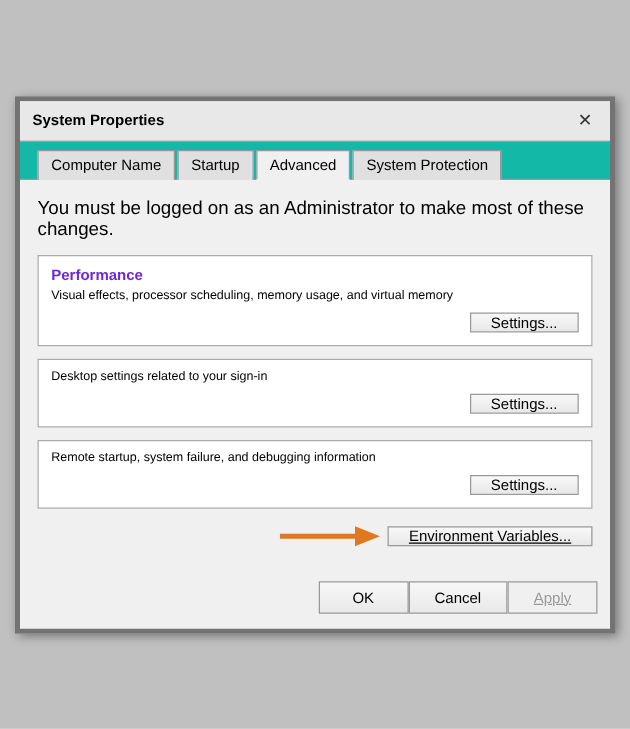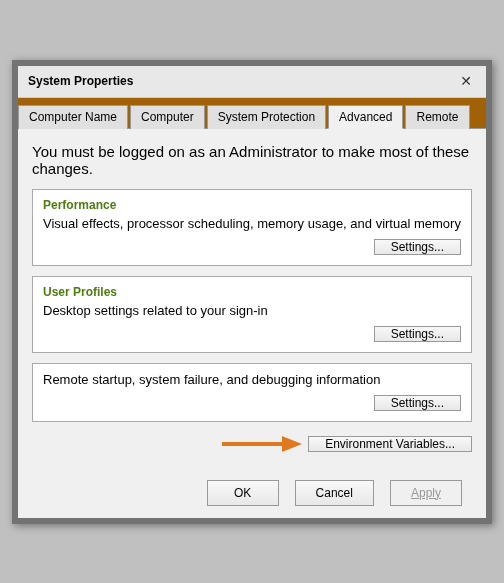--- a/index.html
+++ b/index.html
@@ -9,21 +9,21 @@
       justify-content: center;
       align-items: center;
       width: 504px;
       height: 583px;
       font-family: 'Segoe UI', Tahoma, Geneva, Verdana, sans-serif;
       font-size: 12px;
     }
     .window {
       width: 480px;
       background: #f0f0f0;
-      border: 6px solid #737373;
+      border: 4px solid #737373;
       box-shadow: 2px 2px 8px rgba(0,0,0,0.4);
     }
     .title-bar {
       background: #e8e8e8;
       border-bottom: 1px solid #ccc;
       padding: 6px 10px;
       display: flex;
       align-items: center;
       justify-content: space-between;
       height: 32px;
@@ -39,24 +39,24 @@
       background: transparent;
       border: none;
       cursor: pointer;
       font-size: 14px;
       color: #333;
       display: flex;
       align-items: center;
       justify-content: center;
     }
     .tab-bar {
-      background: #a16207;
+      background: #14b8a6;
       border-bottom: 1px solid #999;
       display: flex;
-      padding: 6px 6px 0 0;
+      padding: 6px 6px 0 14px;
       gap: 2px;
     }
     .tab {
       padding: 4px 10px;
       border: 1px solid #999;
       border-bottom: none;
       background: #e0e0e0;
       cursor: pointer;
       font-size: 12px;
       color: #000;
@@ -80,25 +80,25 @@
     .section {
       border: 1px solid #aaa;
       margin-bottom: 10px;
       padding: 8px 10px 10px 10px;
       background: #fff;
       position: relative;
     }
     .section-title {
       font-size: 12px;
       font-weight: 600;
-      color: #4d7c0f;
+      color: #6d28d9;
       margin-bottom: 4px;
     }
     .section-desc {
-      font-size: 13px;
+      font-size: 10px;
       color: #000;
       margin-bottom: 8px;
     }
     .section-btn-row {
       display: flex;
       justify-content: flex-end;
     }
     .btn {
       padding: 0 16px;
       border: 1px solid #999;
@@ -114,22 +114,22 @@
       background: #f0f0f0;
     }
     .arrow-svg {
       width: 80px;
       height: 24px;
     }
     .footer-buttons {
       display: flex;
       justify-content: flex-end;
       align-items: center;
-      padding: 8px 24px 12px 14px;
-      gap: 16px;
+      padding: 8px 10px 12px 14px;
+      gap: 0;
     }
     .btn-footer {
       padding: 5px 20px;
       border: 1px solid #999;
       background: linear-gradient(to bottom, #f8f8f8, #e8e8e8);
       cursor: pointer;
       font-size: 12px;
       color: #000;
       min-width: 72px;
     }
@@ -138,59 +138,58 @@
       cursor: default;
       background: #f0f0f0;
       text-decoration: underline;
     }
     .env-variables-row {
       display: flex;
       align-items: center;
       justify-content: flex-end;
       padding: 0 0 2px 0;
       margin-bottom: 4px;
+      text-decoration: underline;
     }
     .arrow-container {
       display: flex;
       align-items: center;
       flex: 1;
       justify-content: flex-end;
       margin-right: 6px;
     }
   </style>
 </head>
 <body>
 
 <div class="window">
   <div class="title-bar">
     <span class="title-bar-text">System Properties</span>
     <button class="title-bar-close">✕</button>
   </div>
 
   <div class="tab-bar">
     <div class="tab">Computer Name</div>
-    <div class="tab">Computer</div>
+    <div class="tab">Startup</div>
+    <div class="tab active">Advanced</div>
     <div class="tab">System Protection</div>
-    <div class="tab active">Advanced</div>
-    <div class="tab">Remote</div>
   </div>
 
   <div class="content">
     <div class="admin-note">You must be logged on as an Administrator to make most of these changes.</div>
 
     <div class="section">
       <div class="section-title">Performance</div>
       <div class="section-desc">Visual effects, processor scheduling, memory usage, and virtual memory</div>
       <div class="section-btn-row">
         <button class="btn">Settings...</button>
       </div>
     </div>
 
     <div class="section">
-      <div class="section-title">User Profiles</div>
       <div class="section-desc">Desktop settings related to your sign-in</div>
       <div class="section-btn-row">
         <button class="btn">Settings...</button>
       </div>
     </div>
 
     <div class="section">
       <div class="section-desc">Remote startup, system failure, and debugging information</div>
       <div class="section-btn-row">
         <button class="btn">Settings...</button>

